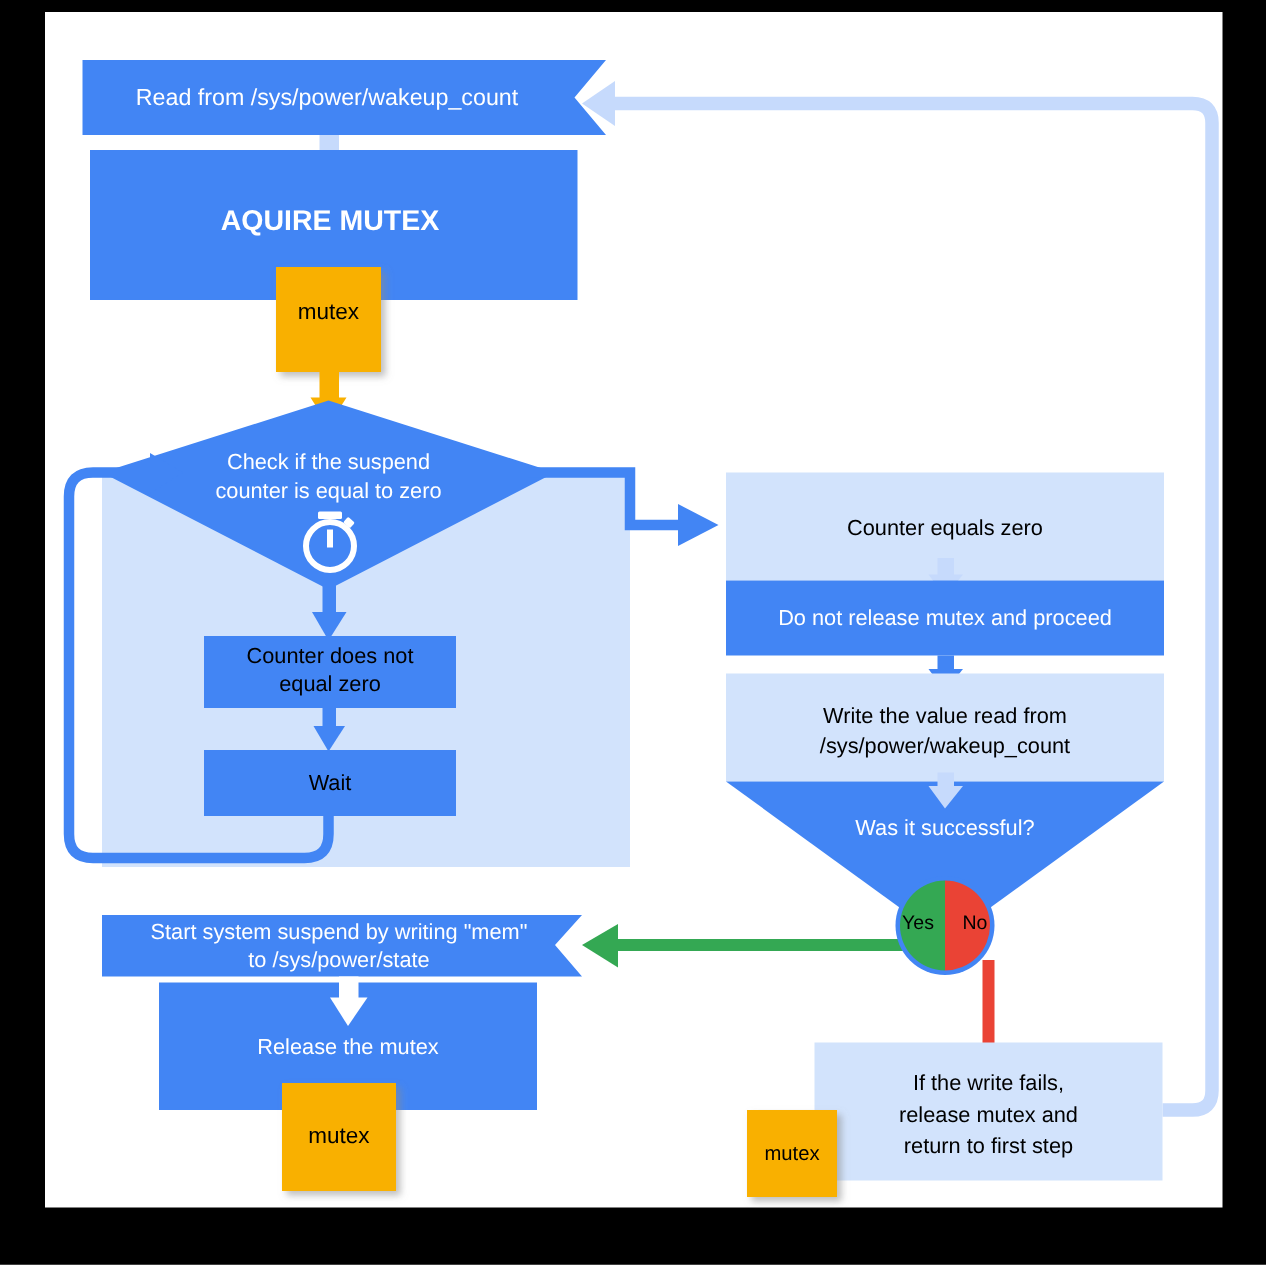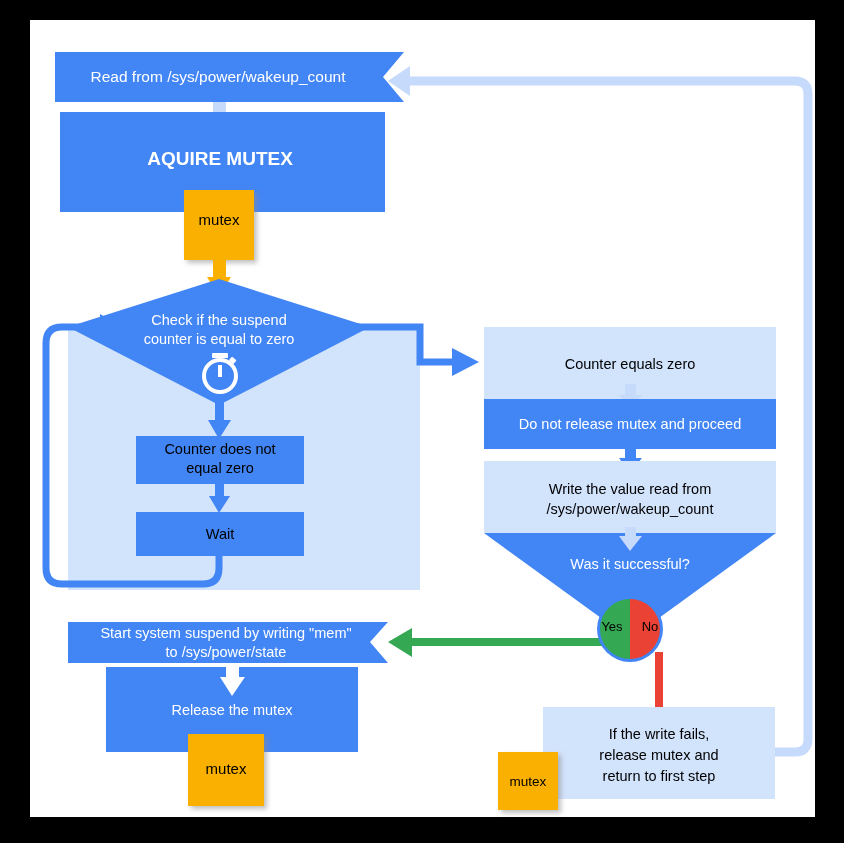--- a/index.html
+++ b/index.html
@@ -9,21 +9,20 @@
     width: 844px;
     height: 843px;
     overflow: hidden;
   }
   #stage {
     position: relative;
     width: 844px;
     height: 638px;
     background: #000000;
     font-family: "Liberation Sans", sans-serif;
-    margin-top: 12px;
   }
   #canvas {
     position: absolute;
     left: 30px;
     top: 8px;
     width: 785px;
     height: 797px;
     background: #ffffff;
   }
   svg.flow {

